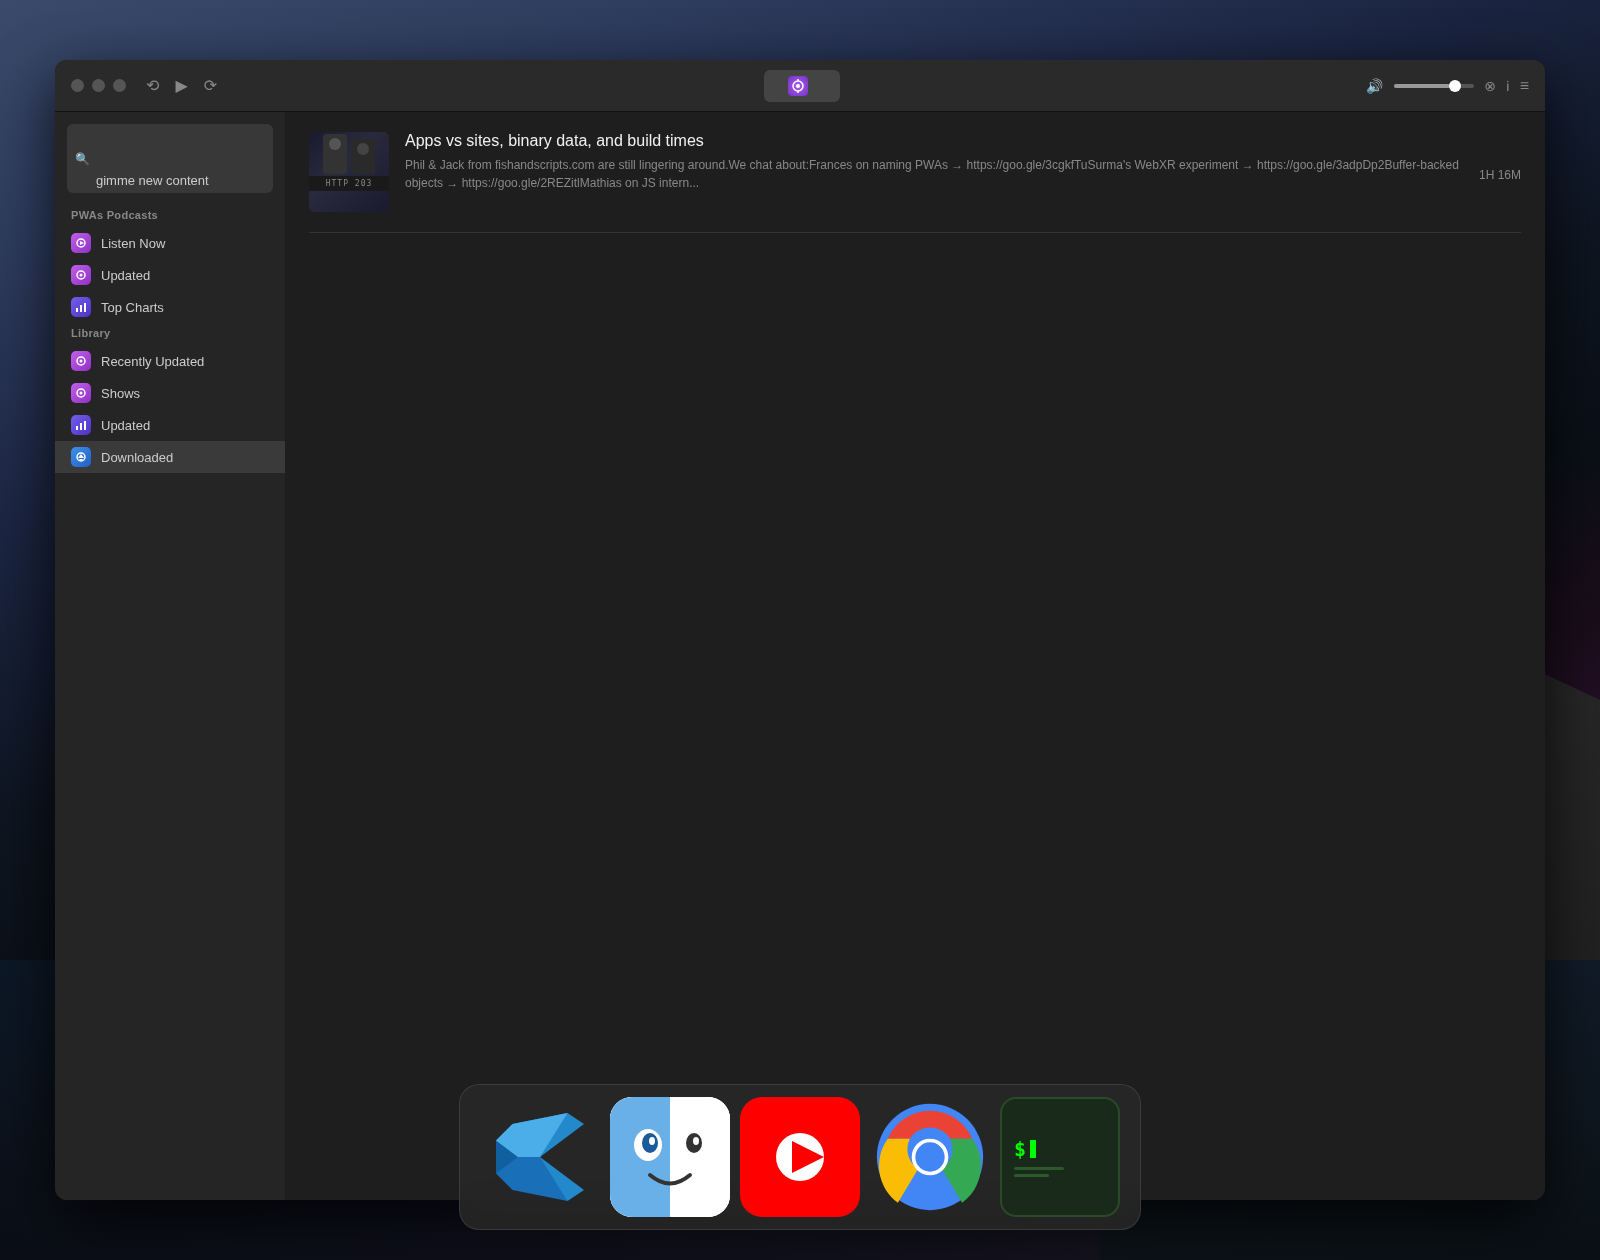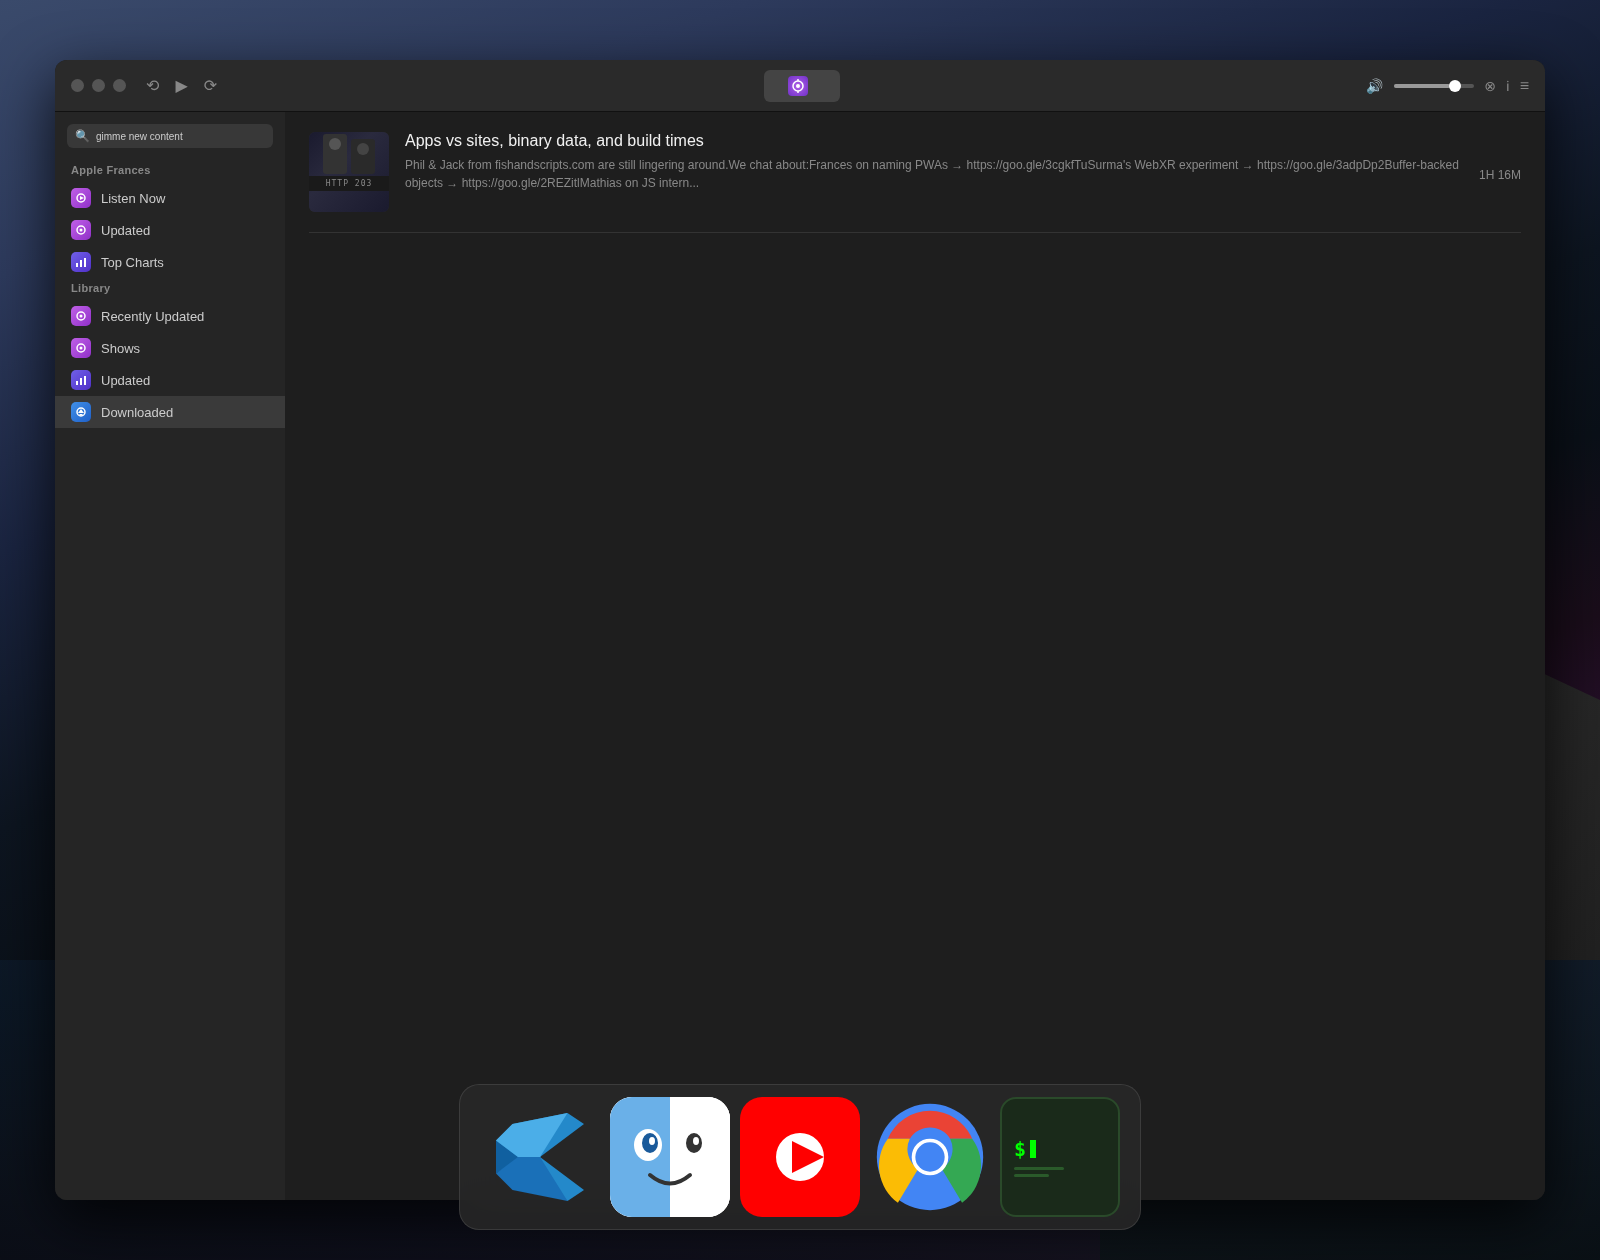--- a/index.html
+++ b/index.html
@@ -195,21 +195,21 @@
 
     .search-box {
       background: #383838;
       border-radius: 6px;
       display: flex;
       align-items: center;
       padding: 5px 8px;
       gap: 6px;
     }
     .search-icon { color: #888; font-size: 12px; }
-    .search-input-text { color: #ccc; font-size: 10px; }
+    .search-input-text { color: #ccc; font-size: 13px; margin-top: 44px; }
 
     .sidebar-section-label {
       color: #888;
       font-size: 11px;
       font-weight: 600;
       padding: 4px 16px 6px;
       text-transform: none;
       letter-spacing: 0.3px;
     }
 
@@ -488,21 +488,21 @@
 
     <div class="sidebar">
 
       <div class="search-container">
         <div class="search-box">
           <span class="search-icon">🔍</span>
           <span class="search-input-text">gimme new content</span>
         </div>
       </div>
 
-      <div class="sidebar-section-label">Apple Frances</div>
+      <div class="sidebar-section-label">PWAs Podcasts</div>
 
       <div class="sidebar-item">
         <div class="sidebar-icon icon-listen-now">
           <svg width="12" height="12" viewBox="0 0 12 12">
               <circle cx="6" cy="6" r="4" fill="none" stroke="white" stroke-width="1.5"></circle>
               <polygon points="5,4 9,6 5,8" fill="white"></polygon>
             </svg>
         </div>
         <span>Listen Now</span>
       </div>

